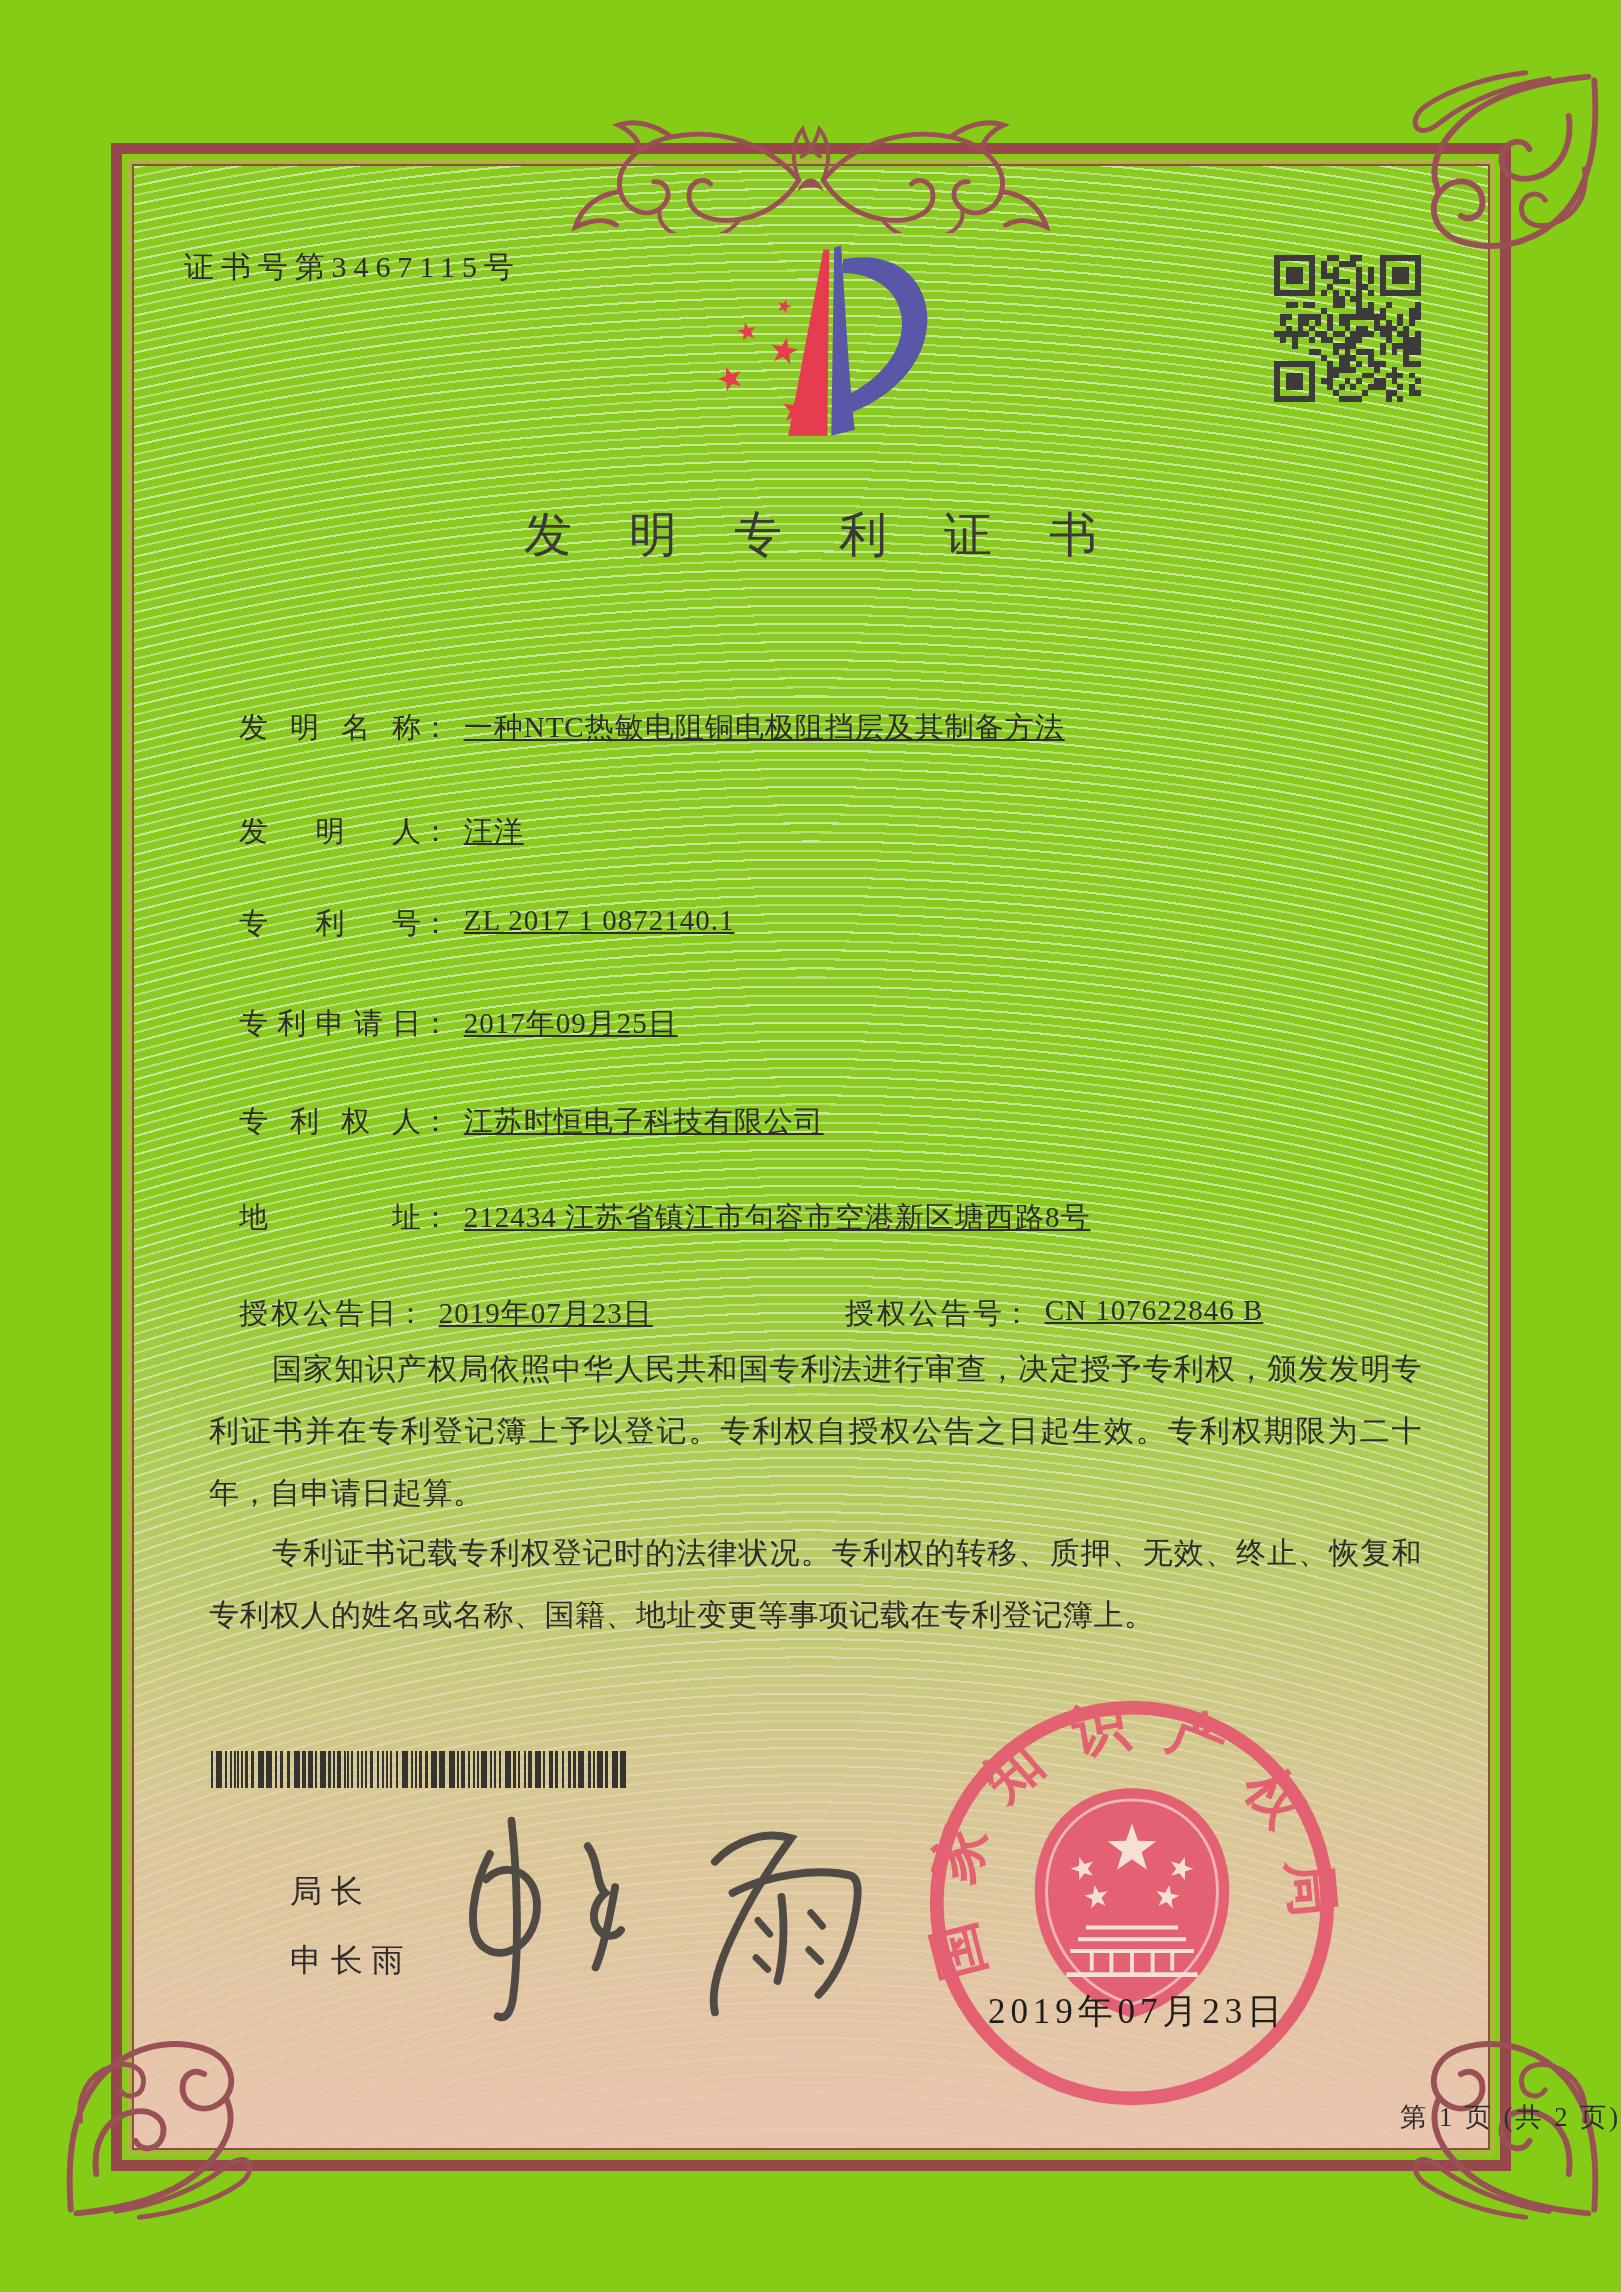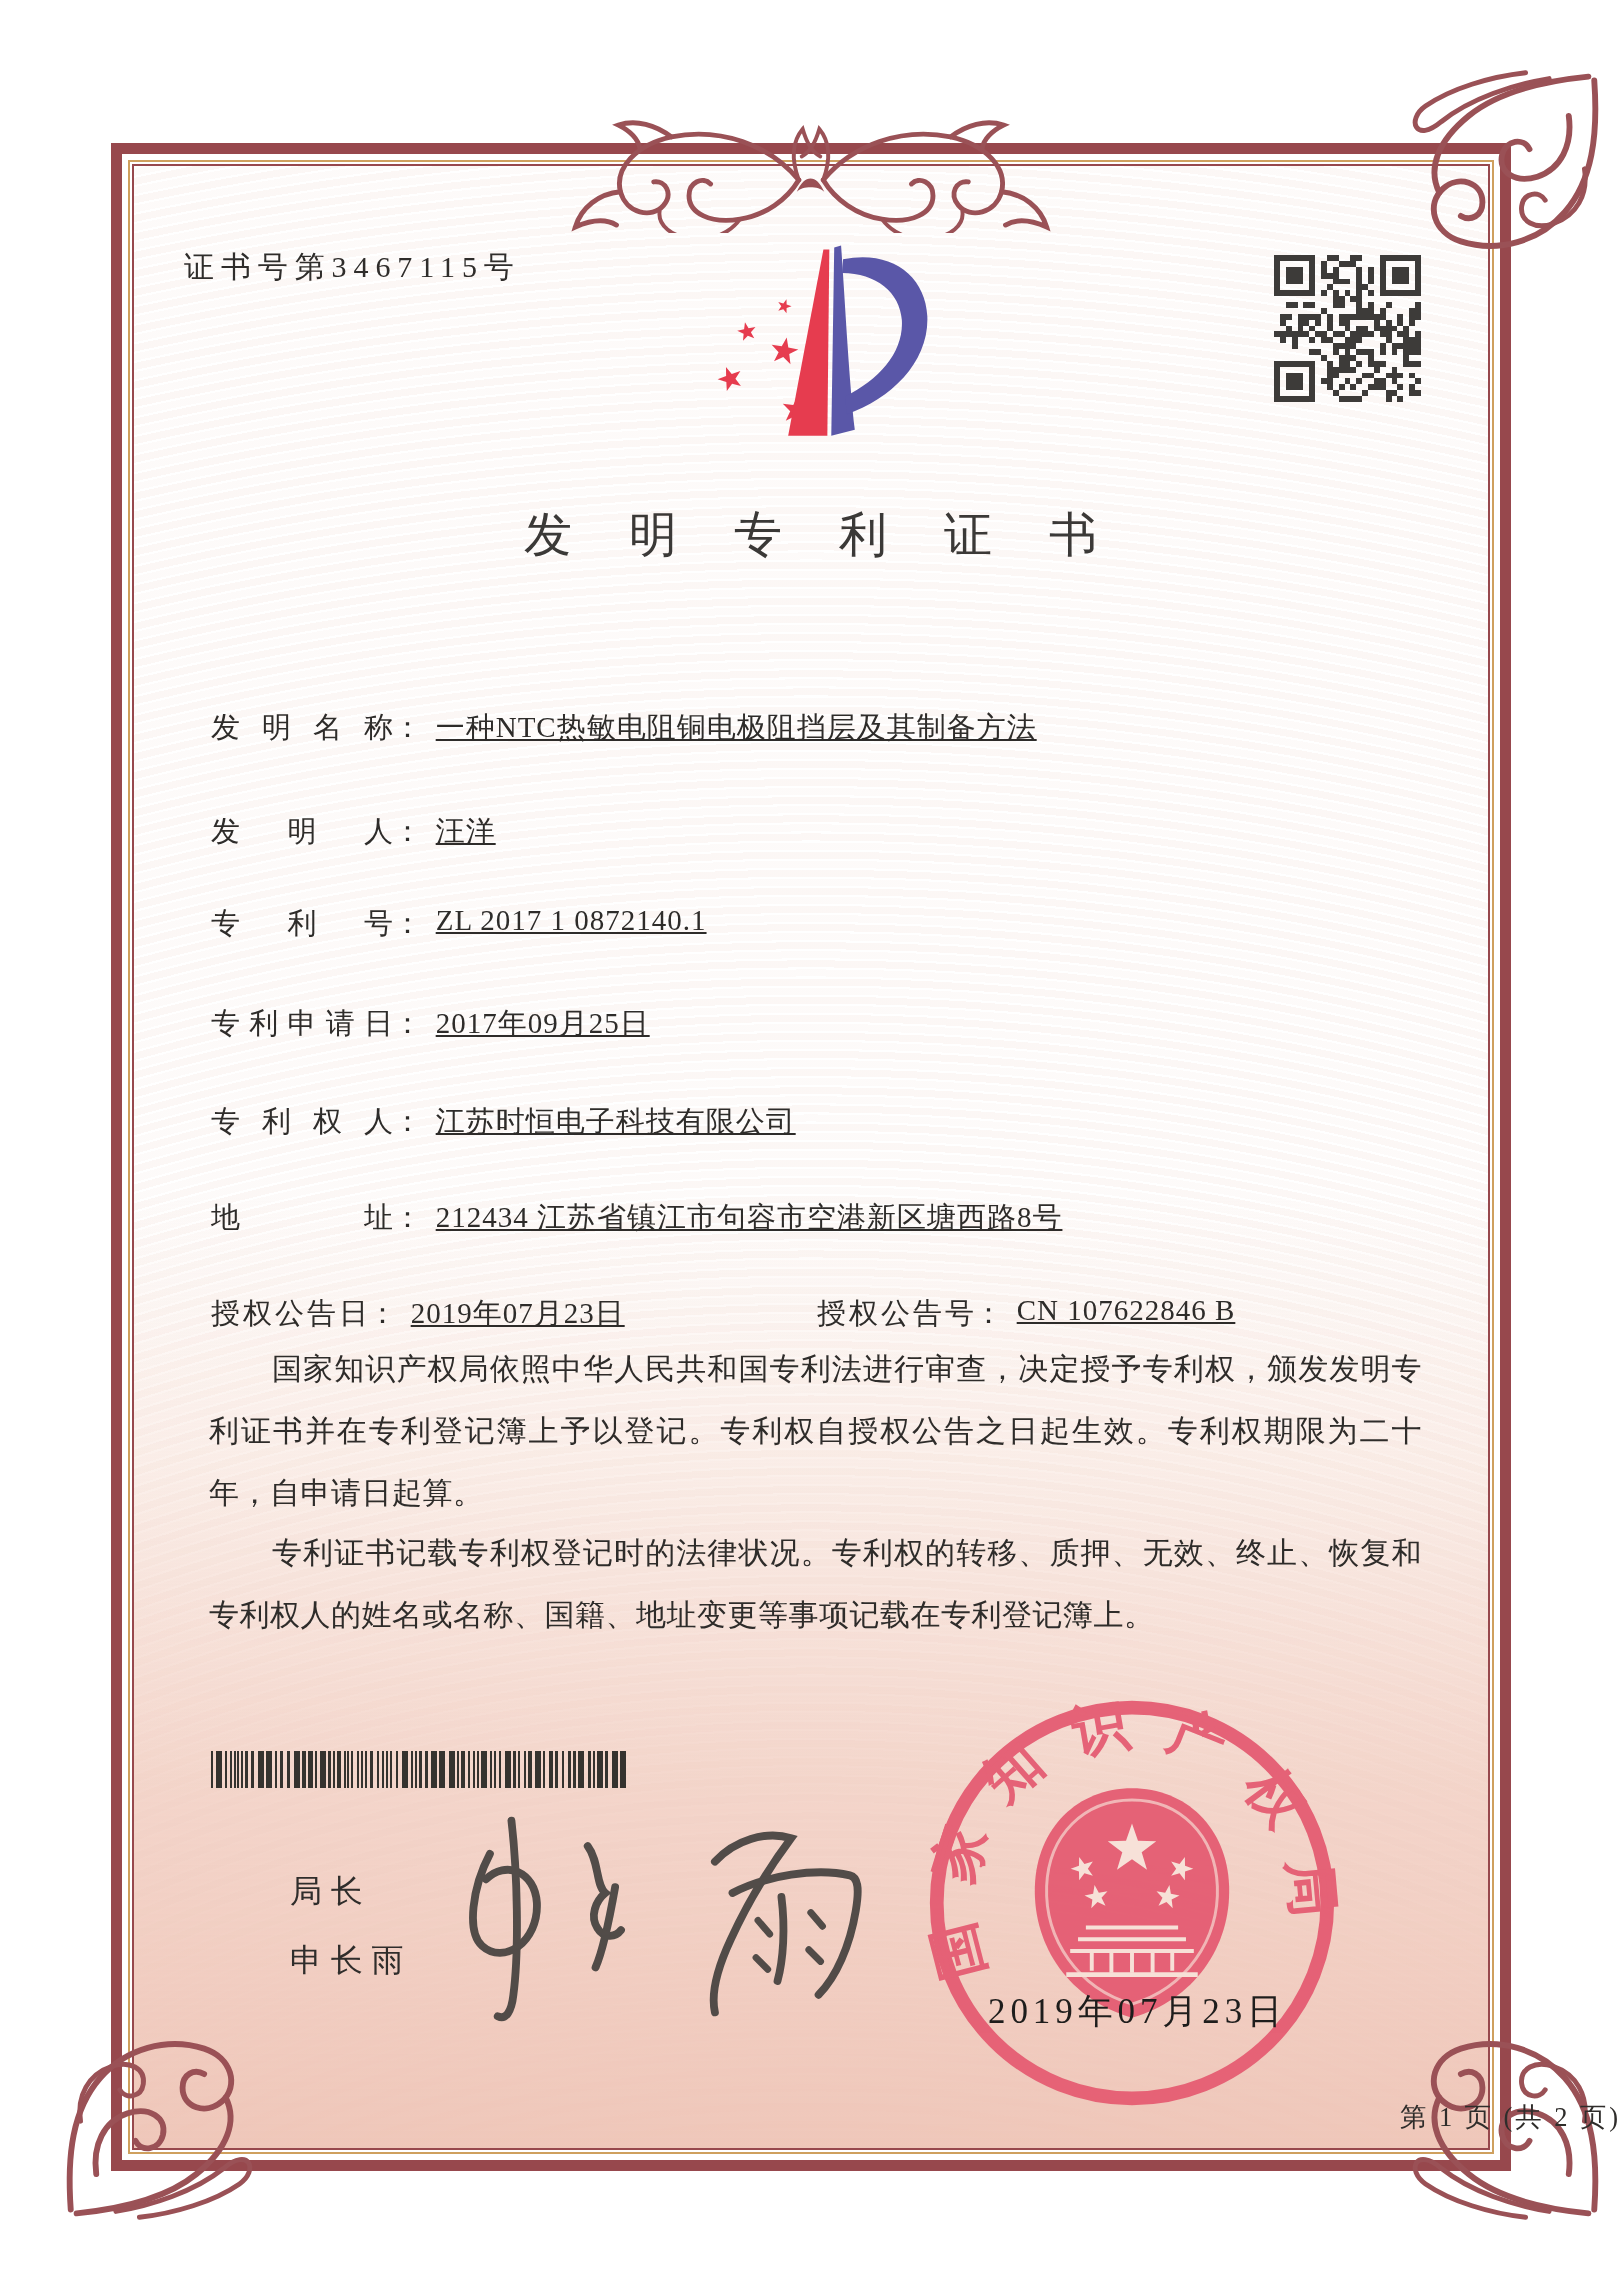--- a/index.html
+++ b/index.html
@@ -1,18 +1,18 @@
 <!DOCTYPE html>
 <html><head>
 <meta charset="utf-8">
 <style>
   html,body{margin:0;padding:0;background:#e8e4d8;}
   .page{
     position:relative; width:1621px; height:2293px; overflow:hidden;
-    background:#ffffff;
+    background:#84cc16;
     font-family:"Liberation Serif","DejaVu Serif",serif;
     color:#2e2c2a;
   }
   
   .frame{
     position:absolute; left:111px; top:143px; width:1400px; height:2028px;
     border:11.8px solid #97484d;
     box-sizing:border-box;
   }
   .frame-line-gold{position:absolute; inset:5.9px; border:2.9px solid #cfa05e;}
@@ -28,21 +28,21 @@
   }
   .orn{position:absolute; pointer-events:none;}
   
   .cert-no{position:absolute; left:184px; top:247px; font-size:30px; letter-spacing:6.9px; color:#2f2d2b;}
   .title{
     position:absolute; left:0; top:503px; width:1621px; text-align:center;
     font-size:48px; font-weight:normal; letter-spacing:57px; text-indent:57px;
     color:#3b3937;
   }
   .frow{position:absolute; left:211px; font-size:29px; white-space:nowrap; color:#2e2c2a;}
-  .flabel{display:inline-block; width:182px; text-align:justify; text-align-last:justify; vertical-align:top;}
+  .flabel{display:inline-block; width:182px; text-align:justify; text-align-last:justify; vertical-align:top;margin-left:28px;}
   .fcolon{display:inline-block; vertical-align:top;}
   .fvalue{display:inline-block; margin-left:13.7px; vertical-align:top; letter-spacing:1px;text-decoration:underline;}
   .grant2{position:absolute; left:606px; top:0; white-space:nowrap;}
   .grant2 .flabel{width:157px;}
   .para{
     position:absolute; left:209px; width:1213px; font-size:30px; line-height:62px;
     text-align:justify; text-indent:63px; letter-spacing:0.5px; color:#2e2c2a;
   }
   .director{position:absolute; left:243px; font-size:32px; letter-spacing:8.8px; color:#2f2d2b;margin-left:47px;}
   .page-ind{position:absolute; left:0; top:2099px; width:1621px; text-align:right; font-size:26.5px; letter-spacing:2.9px; color:#2f2d2b;}

